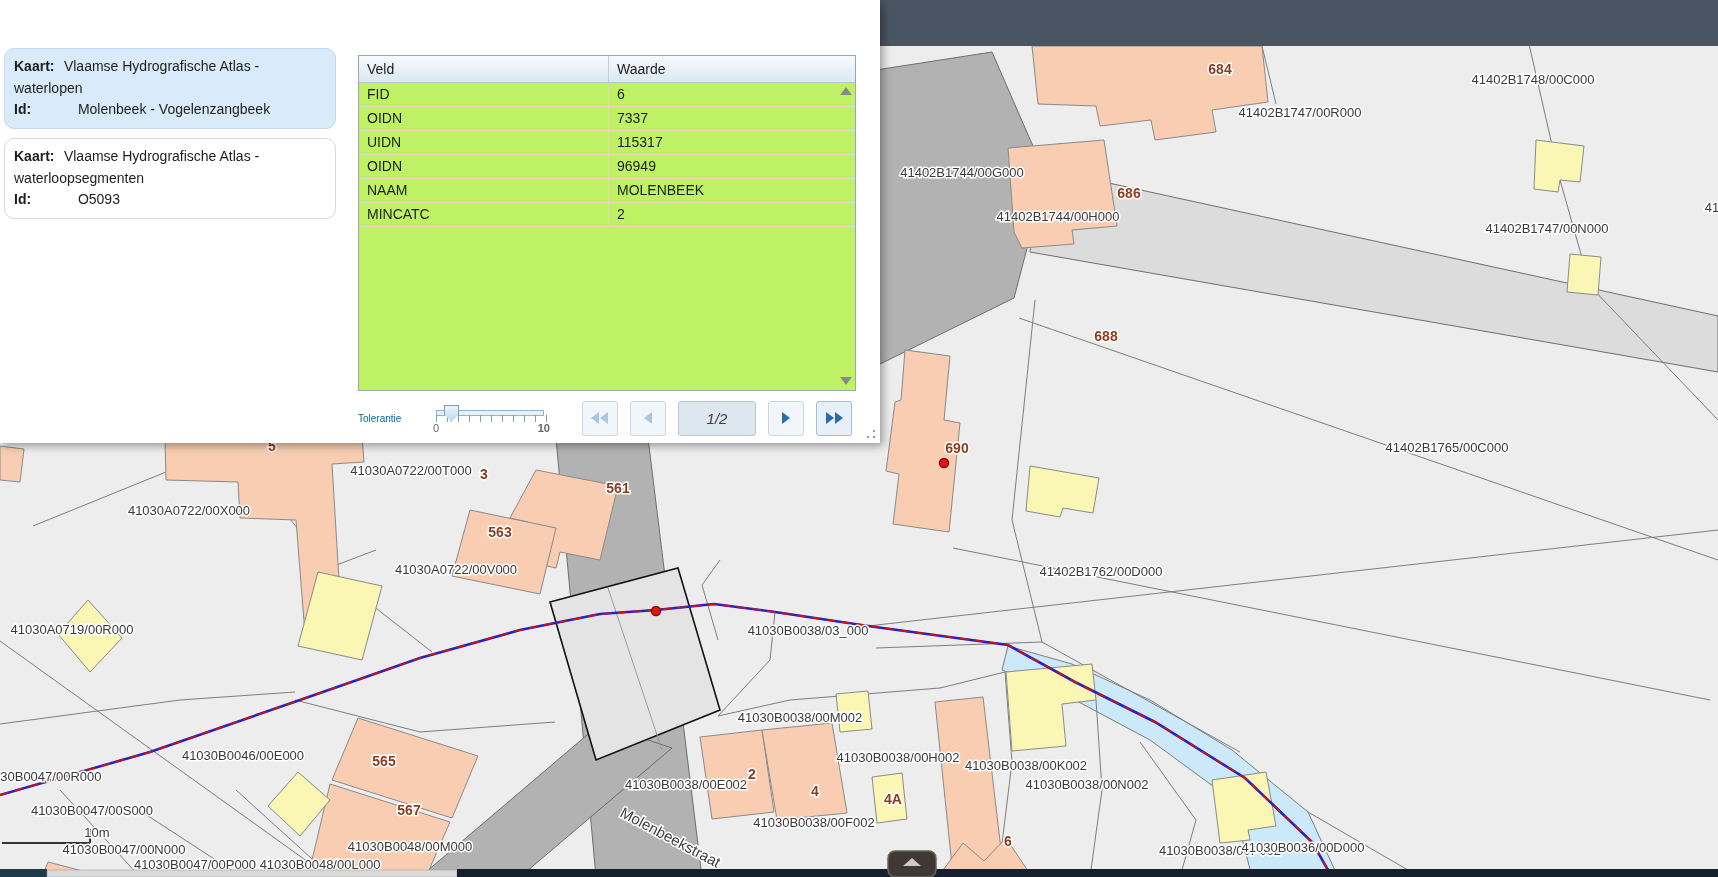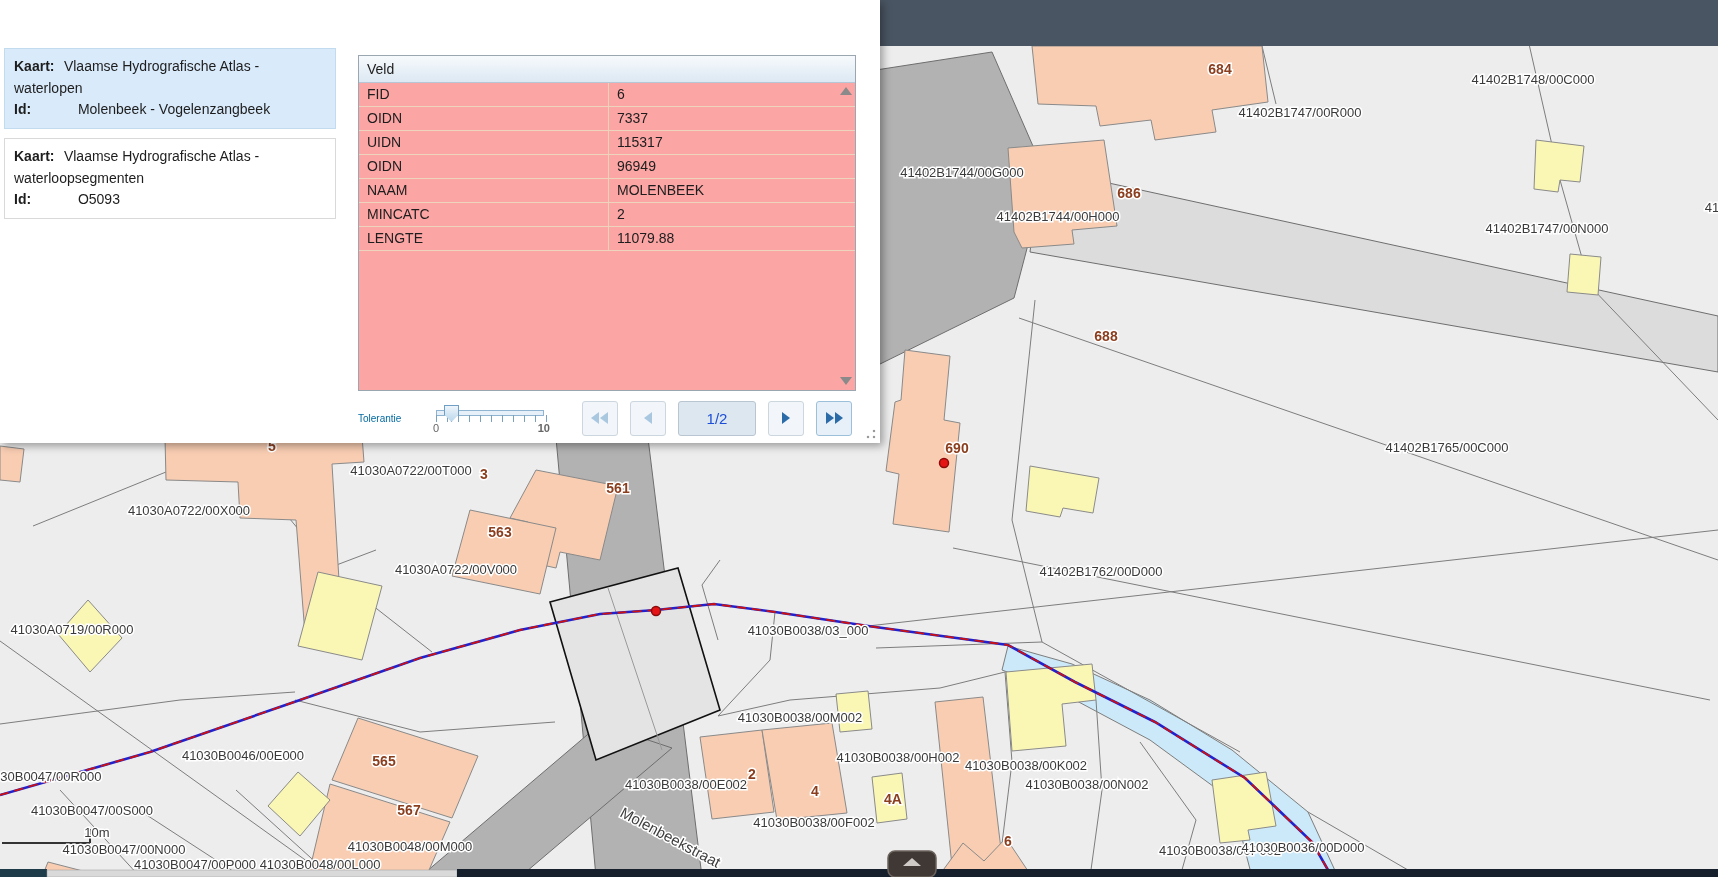--- a/index.html
+++ b/index.html
@@ -25,27 +25,27 @@
 
   
   .panel{position:absolute;left:0;top:0;width:880px;height:443px;background:#fff;
          box-shadow:3px 3px 8px rgba(0,0,0,.35);z-index:10;}
   .panel-header{height:37px;background:#47515e;color:#fff;display:flex;align-items:center;
                 font-size:16px;font-weight:bold;padding:0 12px;}
   .panel-title{flex:1;}
   .close-btn{width:24px;height:24px;color:#fff;font-size:17px;font-weight:bold;text-align:center;
              line-height:24px;cursor:pointer;}
   .cards{position:absolute;left:4px;top:48px;width:332px;}
-  .card{border-radius:0;padding:7px 9px;font-size:14px;color:#1d1d1d;line-height:1.55;margin-bottom:9px;}
+  .card{border-radius:10px;padding:7px 9px;font-size:14px;color:#1d1d1d;line-height:1.55;margin-bottom:9px;}
   .card.sel{background:#d9eafb;border:1px solid #c2dbef;}
   .card.plain{background:#fff;border:1px solid #d9d9d9;}
   .card .lbl{display:inline-block;min-width:46px;font-weight:bold;}
 
   .attr-table{position:absolute;left:358px;top:55px;width:496px;height:334px;
-              border:1px solid #9aa7b1;background:#fca5a5;font-size:14px;color:#1d1d1d;}
+              border:1px solid #9aa7b1;background:#bef264;font-size:14px;color:#1d1d1d;}
   .thead{display:flex;height:26px;line-height:26px;background:linear-gradient(#f7fafc,#dce8f3);
          border-bottom:1px solid #b6c6d4;}
   .thead .c1,.trow .c1{width:249px;padding-left:8px;box-sizing:border-box;}
   .thead .c2,.trow .c2{flex:1;padding-left:8px;box-sizing:border-box;border-left:1px solid #e9d2ba;}
   .thead .c2{border-left:1px solid #c2cfda;}
   .trow{display:flex;height:23px;line-height:23px;border-bottom:1px solid #eed4bc;}
   .trow.sel{background:#e9f2fa;}
   .vscroll{position:absolute;right:1px;top:27px;bottom:1px;width:17px;display:flex;
            flex-direction:column;justify-content:space-between;align-items:center;padding:4px 0;box-sizing:border-box;}
   .sarrow{width:0;height:0;border-left:6px solid transparent;border-right:6px solid transparent;cursor:pointer;}
@@ -63,21 +63,21 @@
                  clip-path:polygon(0 0,100% 0,100% 55%,50% 100%,0 55%);cursor:pointer;}
   .slider .minlab,.slider .maxlab{position:absolute;top:19px;font-size:11px;color:#666;}
   .slider .minlab{left:3px;}
   .slider .maxlab{right:0px;font-weight:bold;}
   .pager{display:flex;align-items:center;gap:12px;}
   .pbtn{width:34px;height:33px;border-radius:3px;background:#f2f6fa;border:1px solid #ccd6df;
         display:flex;align-items:center;justify-content:center;cursor:pointer;}
   .pbtn.hl{background:#e7f0f8;border:1px solid #9dc0da;}
   .pbtn svg{display:block;}
   .pagebox{width:76px;height:33px;border-radius:3px;background:#dde7f0;border:1px solid #b9c6d2;
-           display:flex;align-items:center;justify-content:center;font-size:15px;color:#1d4ed8;}
+           display:flex;align-items:center;justify-content:center;font-size:15px;color:#404040;font-style:italic;}
   .grip{position:absolute;right:3px;bottom:3px;width:12px;height:12px;
         background:radial-gradient(circle at 3px 9px,#9a9a9a 1.4px,transparent 1.6px),
                    radial-gradient(circle at 9px 9px,#9a9a9a 1.4px,transparent 1.6px),
                    radial-gradient(circle at 9px 3px,#9a9a9a 1.4px,transparent 1.6px);cursor:nwse-resize;}
 </style>
 </head>
 <body>
 
 <svg id="map" width="1718" height="877" viewBox="0 0 1718 877">
   <rect x="0" y="0" width="1718" height="877" fill="#ededed"></rect>
@@ -236,20 +236,21 @@
       <span class="lbl" style="font-weight: bold;">Kaart:</span>
       <span>Vlaamse Hydrografische Atlas - waterloopsegmenten</span><br>
       <span class="lbl" style="font-weight: bold;">Id:</span>
       <span style="margin-left:14px;">O5093</span>
     </div>
   </div>
 
   <div class="attr-table">
     <div class="thead">
       <div class="c1">Veld</div>
+      <div class="c2">Waarde</div>
     </div>
     <div class="trow">
         <div class="c1">FID</div>
         <div class="c2">6</div>
       </div>
     <div class="trow">
         <div class="c1">OIDN</div>
         <div class="c2">7337</div>
       </div>
     <div class="trow">
@@ -260,24 +261,20 @@
         <div class="c1">OIDN</div>
         <div class="c2">96949</div>
       </div>
     <div class="trow">
         <div class="c1">NAAM</div>
         <div class="c2">MOLENBEEK</div>
       </div>
     <div class="trow">
         <div class="c1">MINCATC</div>
         <div class="c2">2</div>
-      </div>
-    <div class="trow">
-        <div class="c1">LENGTE</div>
-        <div class="c2">11079.88</div>
       </div>
     <div class="vscroll">
       <div class="sarrow up"></div>
       <div class="sarrow down"></div>
     </div>
   </div>
 
   <div class="panel-footer">
     <div class="tol-label">Tolerantie</div>
     <div class="slider">

